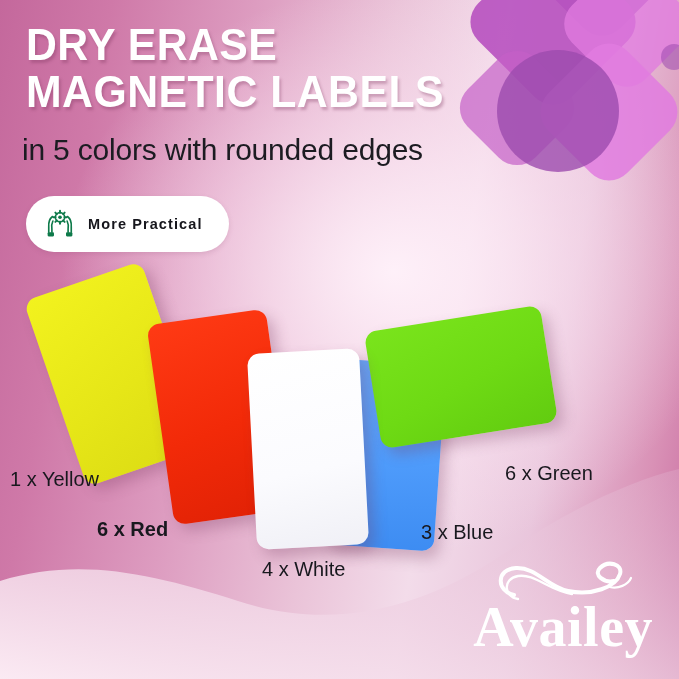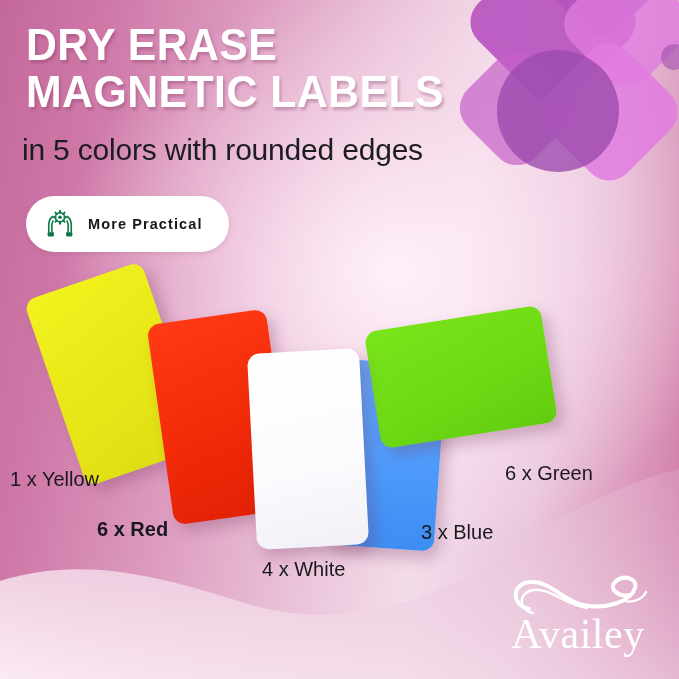--- a/index.html
+++ b/index.html
@@ -168,24 +168,25 @@
   
   #logo {
     position:absolute;
     right:26px; bottom:24px;
     z-index:8;
     text-align:center;
   }
   #logo-flourish { display:block; margin:0 auto -6px auto; }
   #logo-name {
     font-family:"Liberation Serif", serif;
-    font-size:42px;
+    font-size:56px;
     color:#ffffff;
     letter-spacing:0.5px;
     line-height:1;
+    font-weight:bold;
   }
 </style>
 </head>
 <body>
 
 <div id="poster">
 
   <div id="deco">
     <div class="dq b"></div>
     <div class="dq a"></div>

